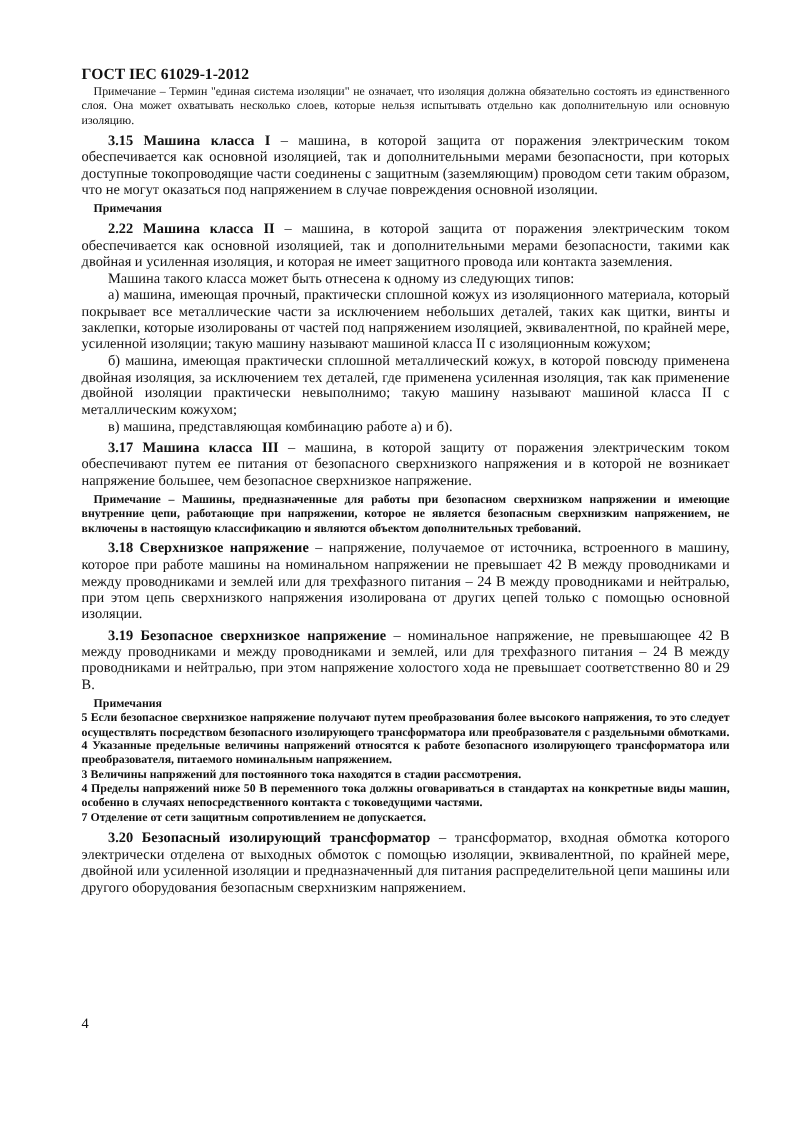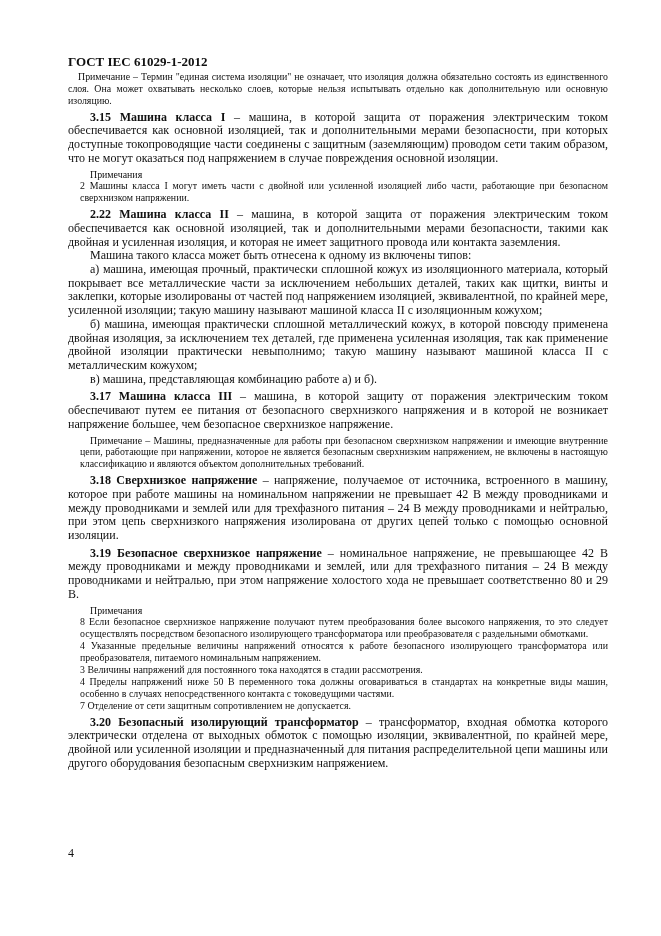--- a/index.html
+++ b/index.html
@@ -33,21 +33,21 @@
     text-align: justify;
     text-indent: 22px;
   }
   .sect { margin-top: 4px; }
   .note {
     font-size: 9.9px;
     line-height: 11.9px;
     text-align: justify;
   }
   .note.lead { text-indent: 10px; }
-  .notes-block { margin: 3px 0 4px 12px; }
+  .notes-block { margin: 3px 0 4px 0; font-weight: bold; }
   .big-gap { }
   .page-number {
     position: absolute;
     left: 68px;
     top: 846px;
     font-size: 12px;
   }
   b { font-weight: bold; }
 </style>
 </head>
@@ -57,43 +57,42 @@
   <div class="content">
 
     <h1 class="doc-header">ГОСТ IEC 61029-1-2012</h1>
 
     <p class="note lead">Примечание – Термин "единая система изоляции" не означает, что изоляция должна обязательно состоять из единственного слоя. Она может охватывать несколько слоев, которые нельзя испытывать отдельно как дополнительную или основную изоляцию.</p>
 
     <p class="para sect"><b>3.15 Машина класса I</b><span> – машина, в которой защита от поражения электрическим током обеспечивается как основной изоляцией, так и дополнительными мерами безопасности, при которых доступные токопроводящие части соединены с защитным (заземляющим) проводом сети таким образом, что не могут оказаться под напряжением в случае повреждения основной изоляции.</span></p>
 
     <div class="notes-block">
       <p class="note lead">Примечания</p>
-      <p class="note">2 Машины класса I могут иметь части с двойной или усиленной изоляцией либо части, работающие при безопасном сверхнизком напряжении.</p>
     </div>
 
     <p class="para sect"><b>2.22 Машина класса II</b><span> – машина, в которой защита от поражения электрическим током обеспечивается как основной изоляцией, так и дополнительными мерами безопасности, такими как двойная и усиленная изоляция, и которая не имеет защитного провода или контакта заземления.</span></p>
 
-    <p class="para">Машина такого класса может быть отнесена к одному из включены типов:</p>
+    <p class="para">Машина такого класса может быть отнесена к одному из следующих типов:</p>
     <p class="para">а) машина, имеющая прочный, практически сплошной кожух из изоляционного материала, который покрывает все металлические части за исключением небольших деталей, таких как щитки, винты и заклепки, которые изолированы от частей под напряжением изоляцией, эквивалентной, по крайней мере, усиленной изоляции; такую машину называют машиной класса II с изоляционным кожухом;</p>
     <p class="para">б) машина, имеющая практически сплошной металлический кожух, в которой повсюду применена двойная изоляция, за исключением тех деталей, где применена усиленная изоляция, так как применение двойной изоляции практически невыполнимо; такую машину называют машиной класса II с металлическим кожухом;</p>
     <p class="para">в) машина, представляющая комбинацию работе а) и б).</p>
 
     <p class="para sect"><b>3.17 Машина класса III</b><span> – машина, в которой защиту от поражения электрическим током обеспечивают путем ее питания от безопасного сверхнизкого напряжения и в которой не возникает напряжение большее, чем безопасное сверхнизкое напряжение.</span></p>
 
     <div class="notes-block">
       <p class="note lead">Примечание – Машины, предназначенные для работы при безопасном сверхнизком напряжении и имеющие внутренние цепи, работающие при напряжении, которое не является безопасным сверхнизким напряжением, не включены в настоящую классификацию и являются объектом дополнительных требований.</p>
     </div>
 
     <p class="para sect"><b>3.18 Сверхнизкое напряжение</b><span> – напряжение, получаемое от источника, встроенного в машину, которое при работе машины на номинальном напряжении не превышает 42 В между проводниками и между проводниками и землей или для трехфазного питания – 24 В между проводниками и нейтралью, при этом цепь сверхнизкого напряжения изолирована от других цепей только с помощью основной изоляции.</span></p>
 
     <p class="para sect"><b>3.19 Безопасное сверхнизкое напряжение</b><span> – номинальное напряжение, не превышающее 42 В между проводниками и между проводниками и землей, или для трехфазного питания – 24 В между проводниками и нейтралью, при этом напряжение холостого хода не превышает соответственно 80 и 29 В.</span></p>
 
     <div class="notes-block">
       <p class="note lead">Примечания</p>
-      <p class="note">8 Если безопасное сверхнизкое напряжение получают путем преобразования более высокого напряжения, то это следует осуществлять посредством безопасного изолирующего трансформатора или преобразователя с раздельными обмотками.</p>
+      <p class="note">5 Если безопасное сверхнизкое напряжение получают путем преобразования более высокого напряжения, то это следует осуществлять посредством безопасного изолирующего трансформатора или преобразователя с раздельными обмотками.</p>
       <p class="note">4 Указанные предельные величины напряжений относятся к работе безопасного изолирующего трансформатора или преобразователя, питаемого номинальным напряжением.</p>
       <p class="note">3 Величины напряжений для постоянного тока находятся в стадии рассмотрения.</p>
       <p class="note">4 Пределы напряжений ниже 50 В переменного тока должны оговариваться в стандартах на конкретные виды машин, особенно в случаях непосредственного контакта с токоведущими частями.</p>
       <p class="note">7 Отделение от сети защитным сопротивлением не допускается.</p>
     </div>
 
     <p class="para sect big-gap"><b>3.20 Безопасный изолирующий трансформатор</b><span> – трансформатор, входная обмотка которого электрически отделена от выходных обмоток с помощью изоляции, эквивалентной, по крайней мере, двойной или усиленной изоляции и предназначенный для питания распределительной цепи машины или другого оборудования безопасным сверхнизким напряжением.</span></p>
 
   </div>
 

